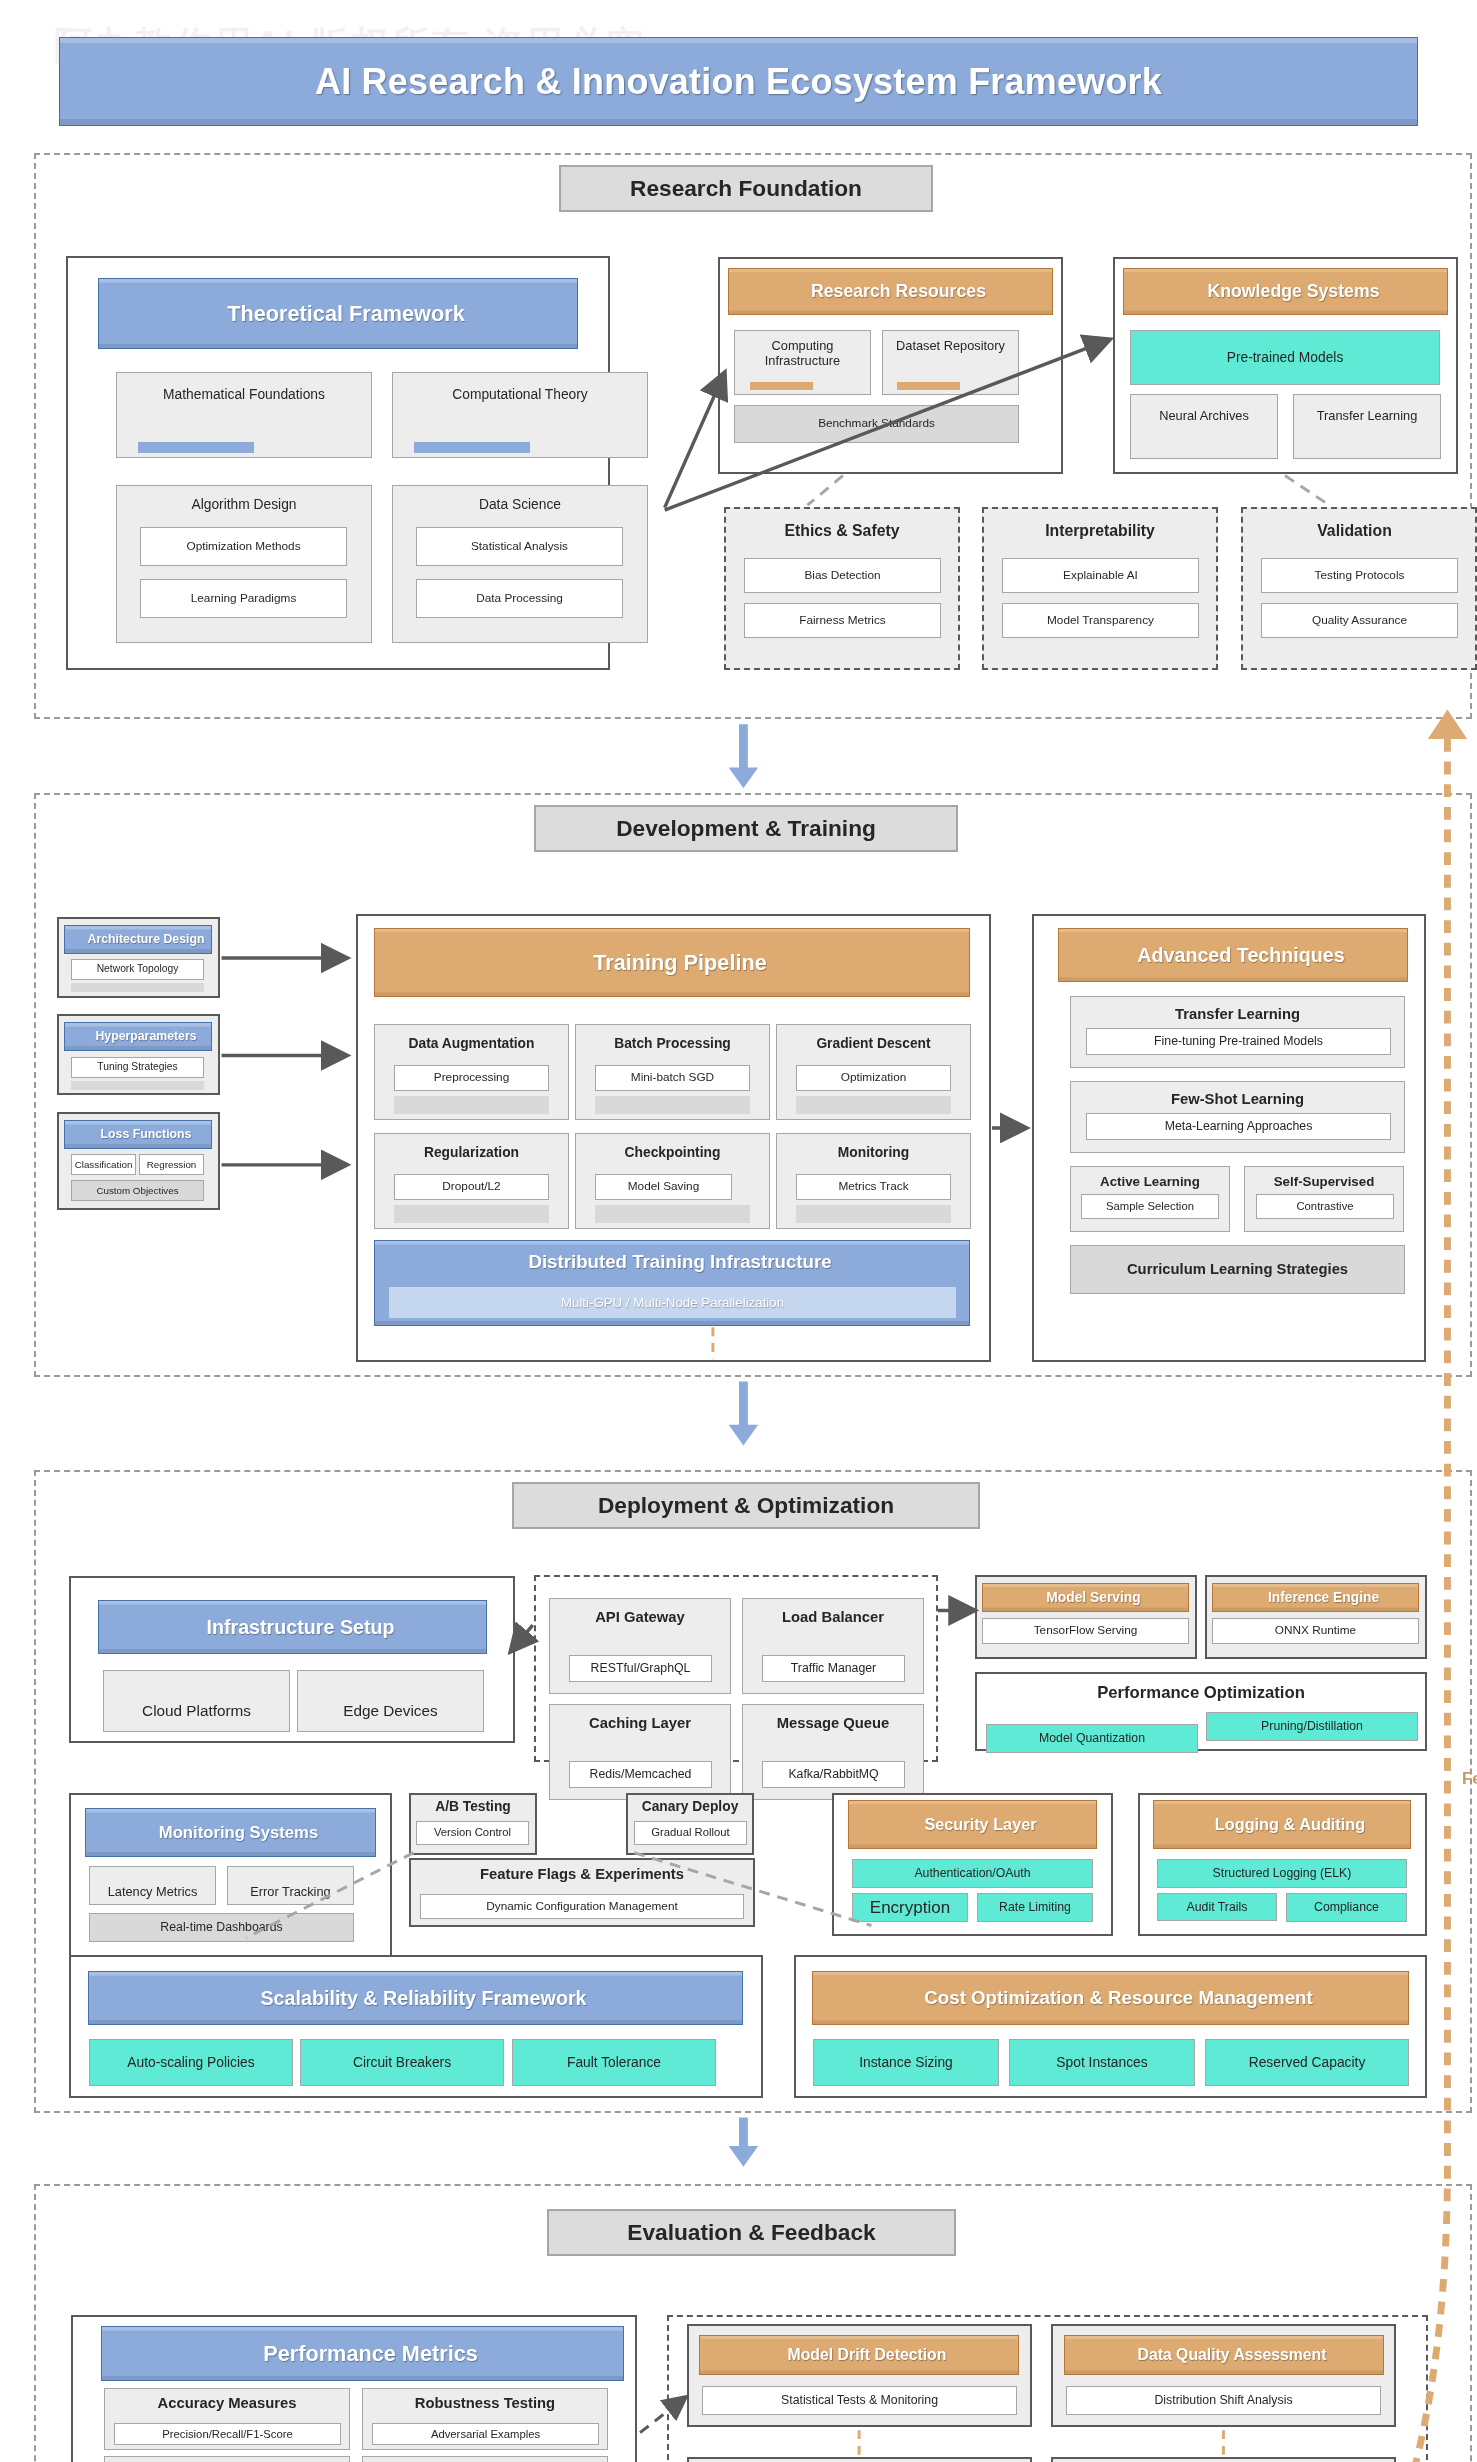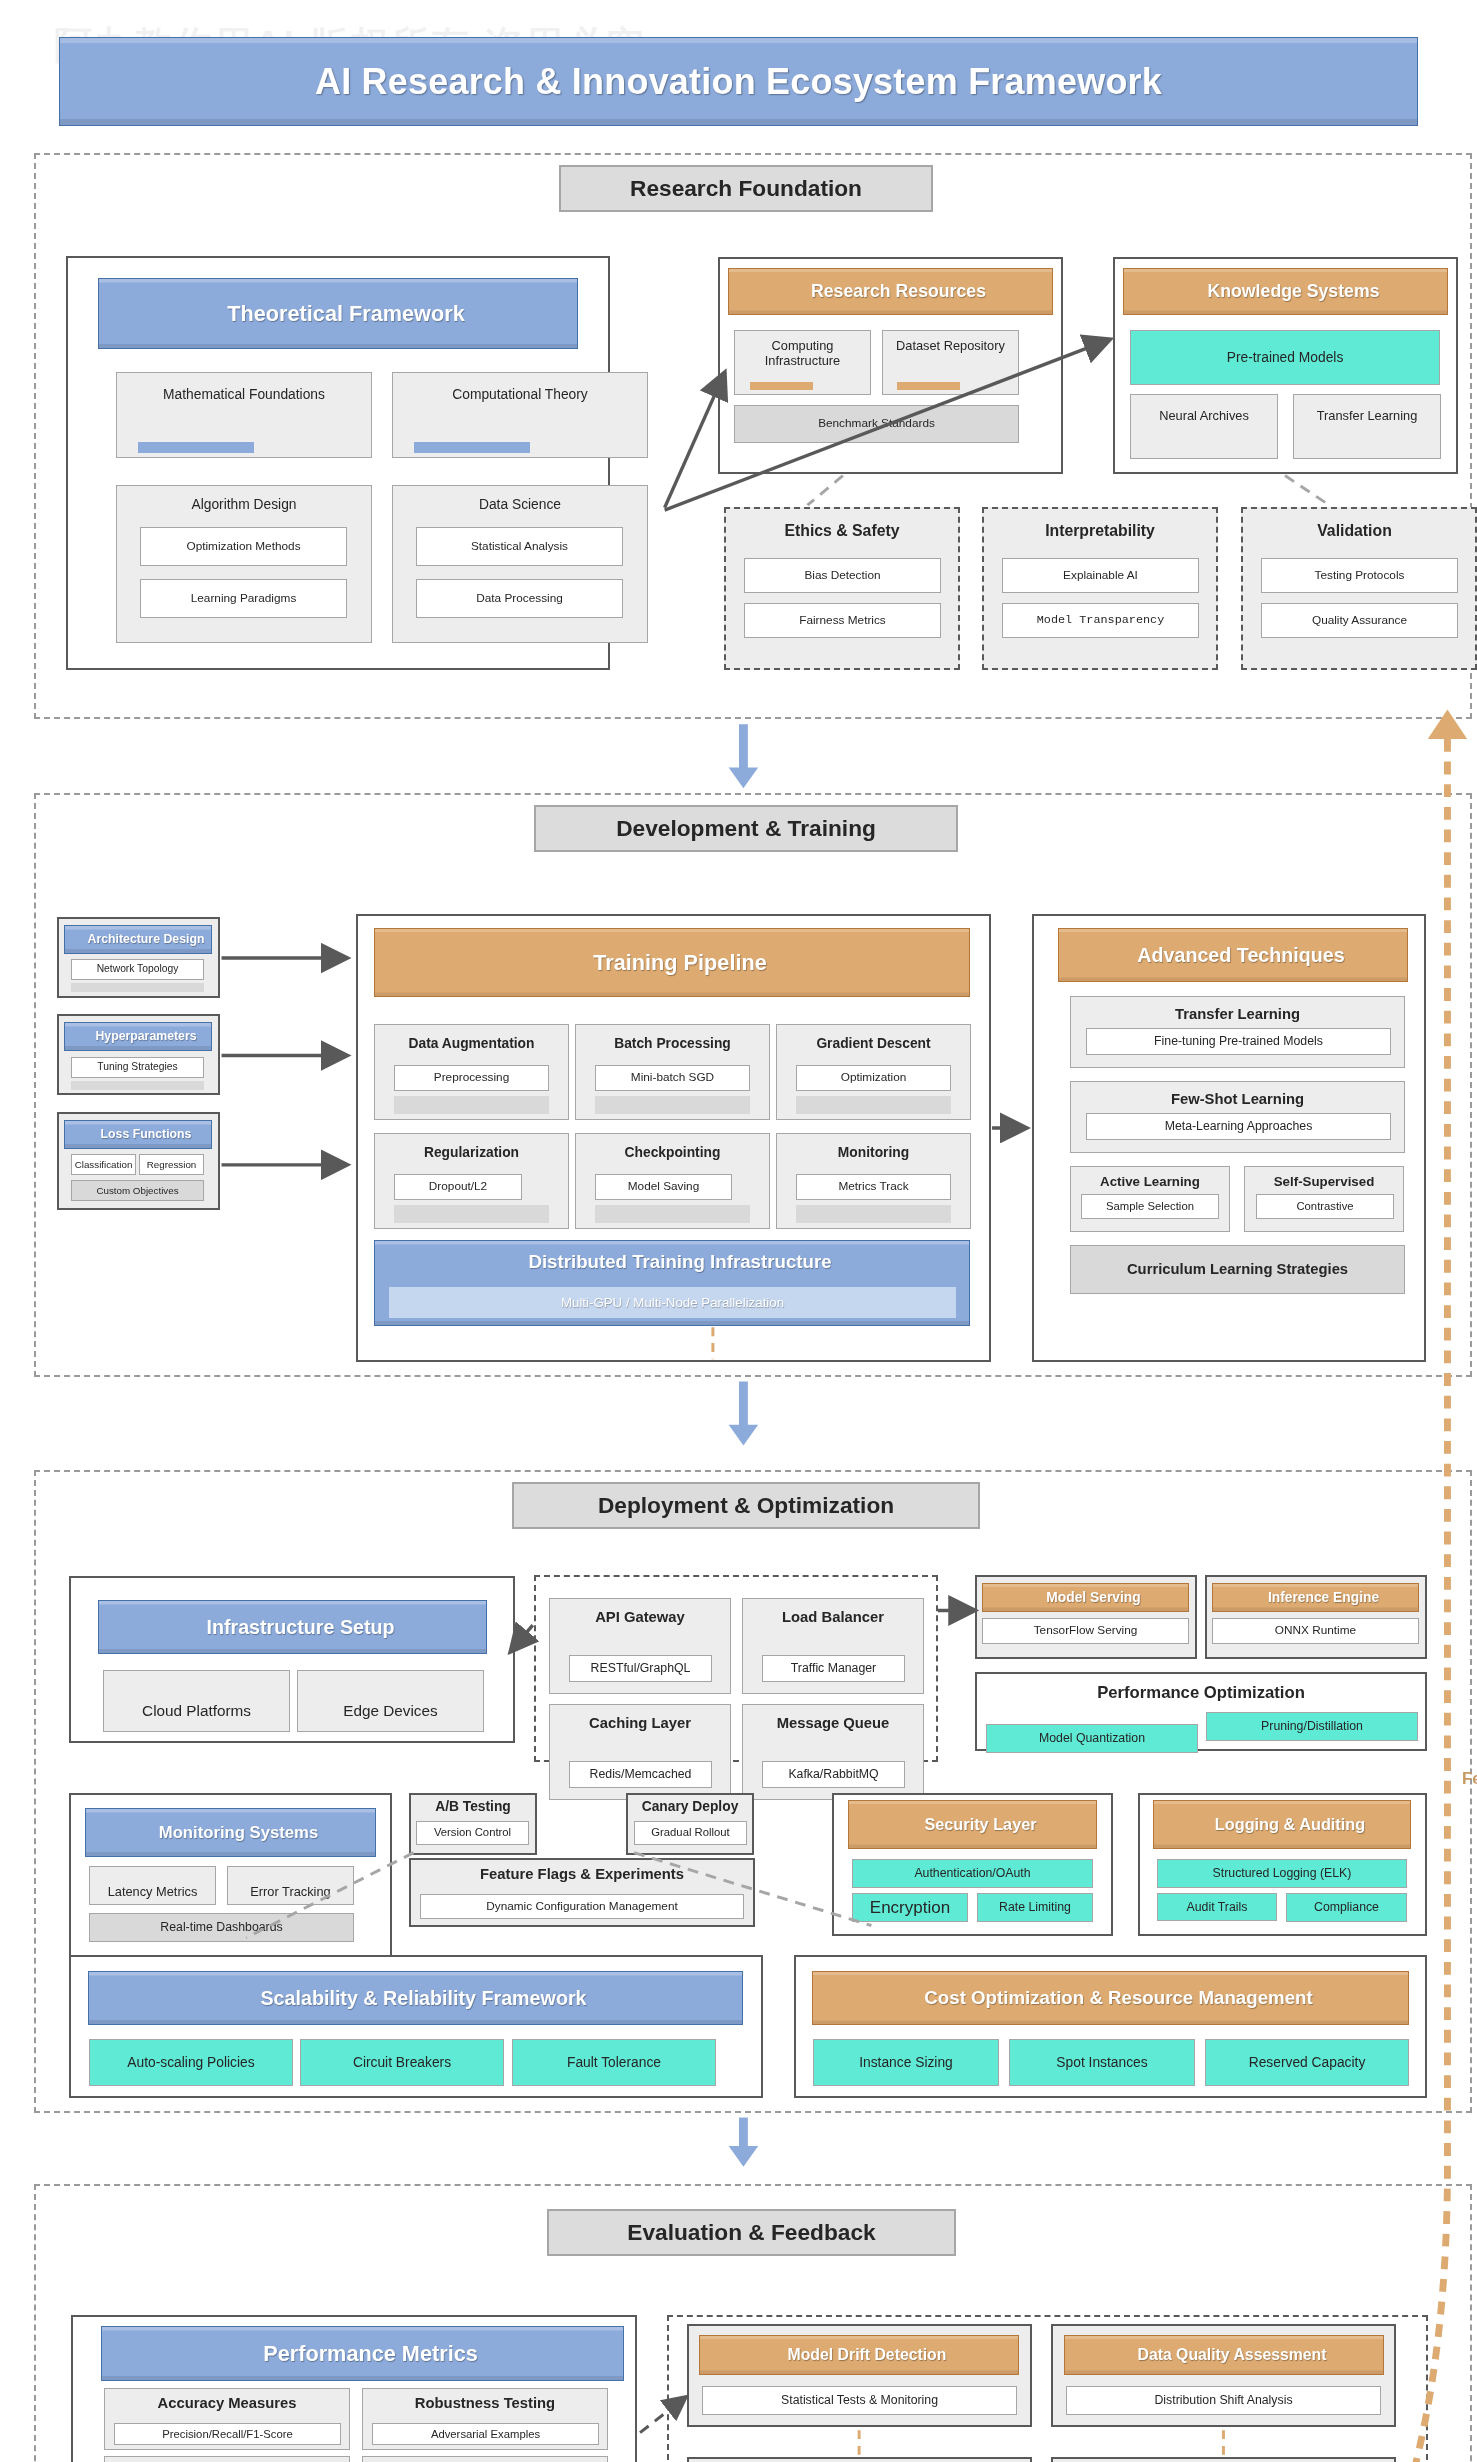--- a/index.html
+++ b/index.html
@@ -202,21 +202,21 @@
 </div>
 
 <div class="panel-dashed" style="left:724px; top:507px; width:236px; height:163px;"></div>
 <div class="textlabel big" style="left:724px; top:522px; width:236px;">Ethics &amp; Safety</div>
 <div class="leaf" style="left:744px; top:558px; width:197px; height:35px;">Bias Detection</div>
 <div class="leaf" style="left:744px; top:603px; width:197px; height:35px;">Fairness Metrics</div>
 
 <div class="panel-dashed" style="left:982px; top:507px; width:236px; height:163px;"></div>
 <div class="textlabel big" style="left:982px; top:522px; width:236px;">Interpretability</div>
 <div class="leaf" style="left:1002px; top:558px; width:197px; height:35px;">Explainable AI</div>
-<div class="leaf" style="left:1002px; top:603px; width:197px; height:35px;font-family:Liberation Mono, monospace;">Model Transparency</div>
+<div class="leaf" style="left:1002px; top:603px; width:197px; height:35px;">Model Transparency</div>
 
 <div class="panel-dashed" style="left:1241px; top:507px; width:236px; height:163px;"></div>
 <div class="textlabel big" style="left:1241px; top:522px; width:227px;">Validation</div>
 <div class="leaf" style="left:1261px; top:558px; width:197px; height:35px;">Testing Protocols</div>
 <div class="leaf" style="left:1261px; top:603px; width:197px; height:35px;">Quality Assurance</div>
 
 <div class="phase" style="left:34px; top:793px; width:1438px; height:584px;"></div>
 <div class="phase-header" style="left:534px; top:805px; width:424px;">Development &amp; Training</div>
 
 <div class="panel-plain dark" style="left:57px; top:917px; width:163px; height:81px;"></div>
@@ -252,21 +252,21 @@
 
 <div class="sub" style="left:776px; top:1024px; width:195px; height:96px;">
   <div class="sub-title b" style="margin-top:10.8px;">Gradient Descent</div>
 </div>
 <div class="leaf" style="left:796px; top:1065px; width:155px; height:26px;">Optimization</div>
 <div class="leaf grey" style="left:796px; top:1096px; width:155px; height:17.7px; border:none;"></div>
 
 <div class="sub" style="left:374px; top:1133px; width:195px; height:96px;">
   <div class="sub-title b" style="margin-top:10.8px;">Regularization</div>
 </div>
-<div class="leaf" style="left:394px; top:1174px; width:128px; height:26px;">Dropout/L2</div>
+<div class="leaf" style="left:394px; top:1174px; width:155px; height:26px;">Dropout/L2</div>
 <div class="leaf grey" style="left:394px; top:1205px; width:155px; height:17.7px; border:none;"></div>
 
 <div class="sub" style="left:575px; top:1133px; width:195px; height:96px;">
   <div class="sub-title b" style="margin-top:10.8px;">Checkpointing</div>
 </div>
 <div class="leaf" style="left:595px; top:1174px; width:137px; height:26px;">Model Saving</div>
 <div class="leaf grey" style="left:595px; top:1205px; width:155px; height:17.7px; border:none;"></div>
 
 <div class="sub" style="left:776px; top:1133px; width:195px; height:96px;">
   <div class="sub-title b" style="margin-top:10.8px;">Monitoring</div>

